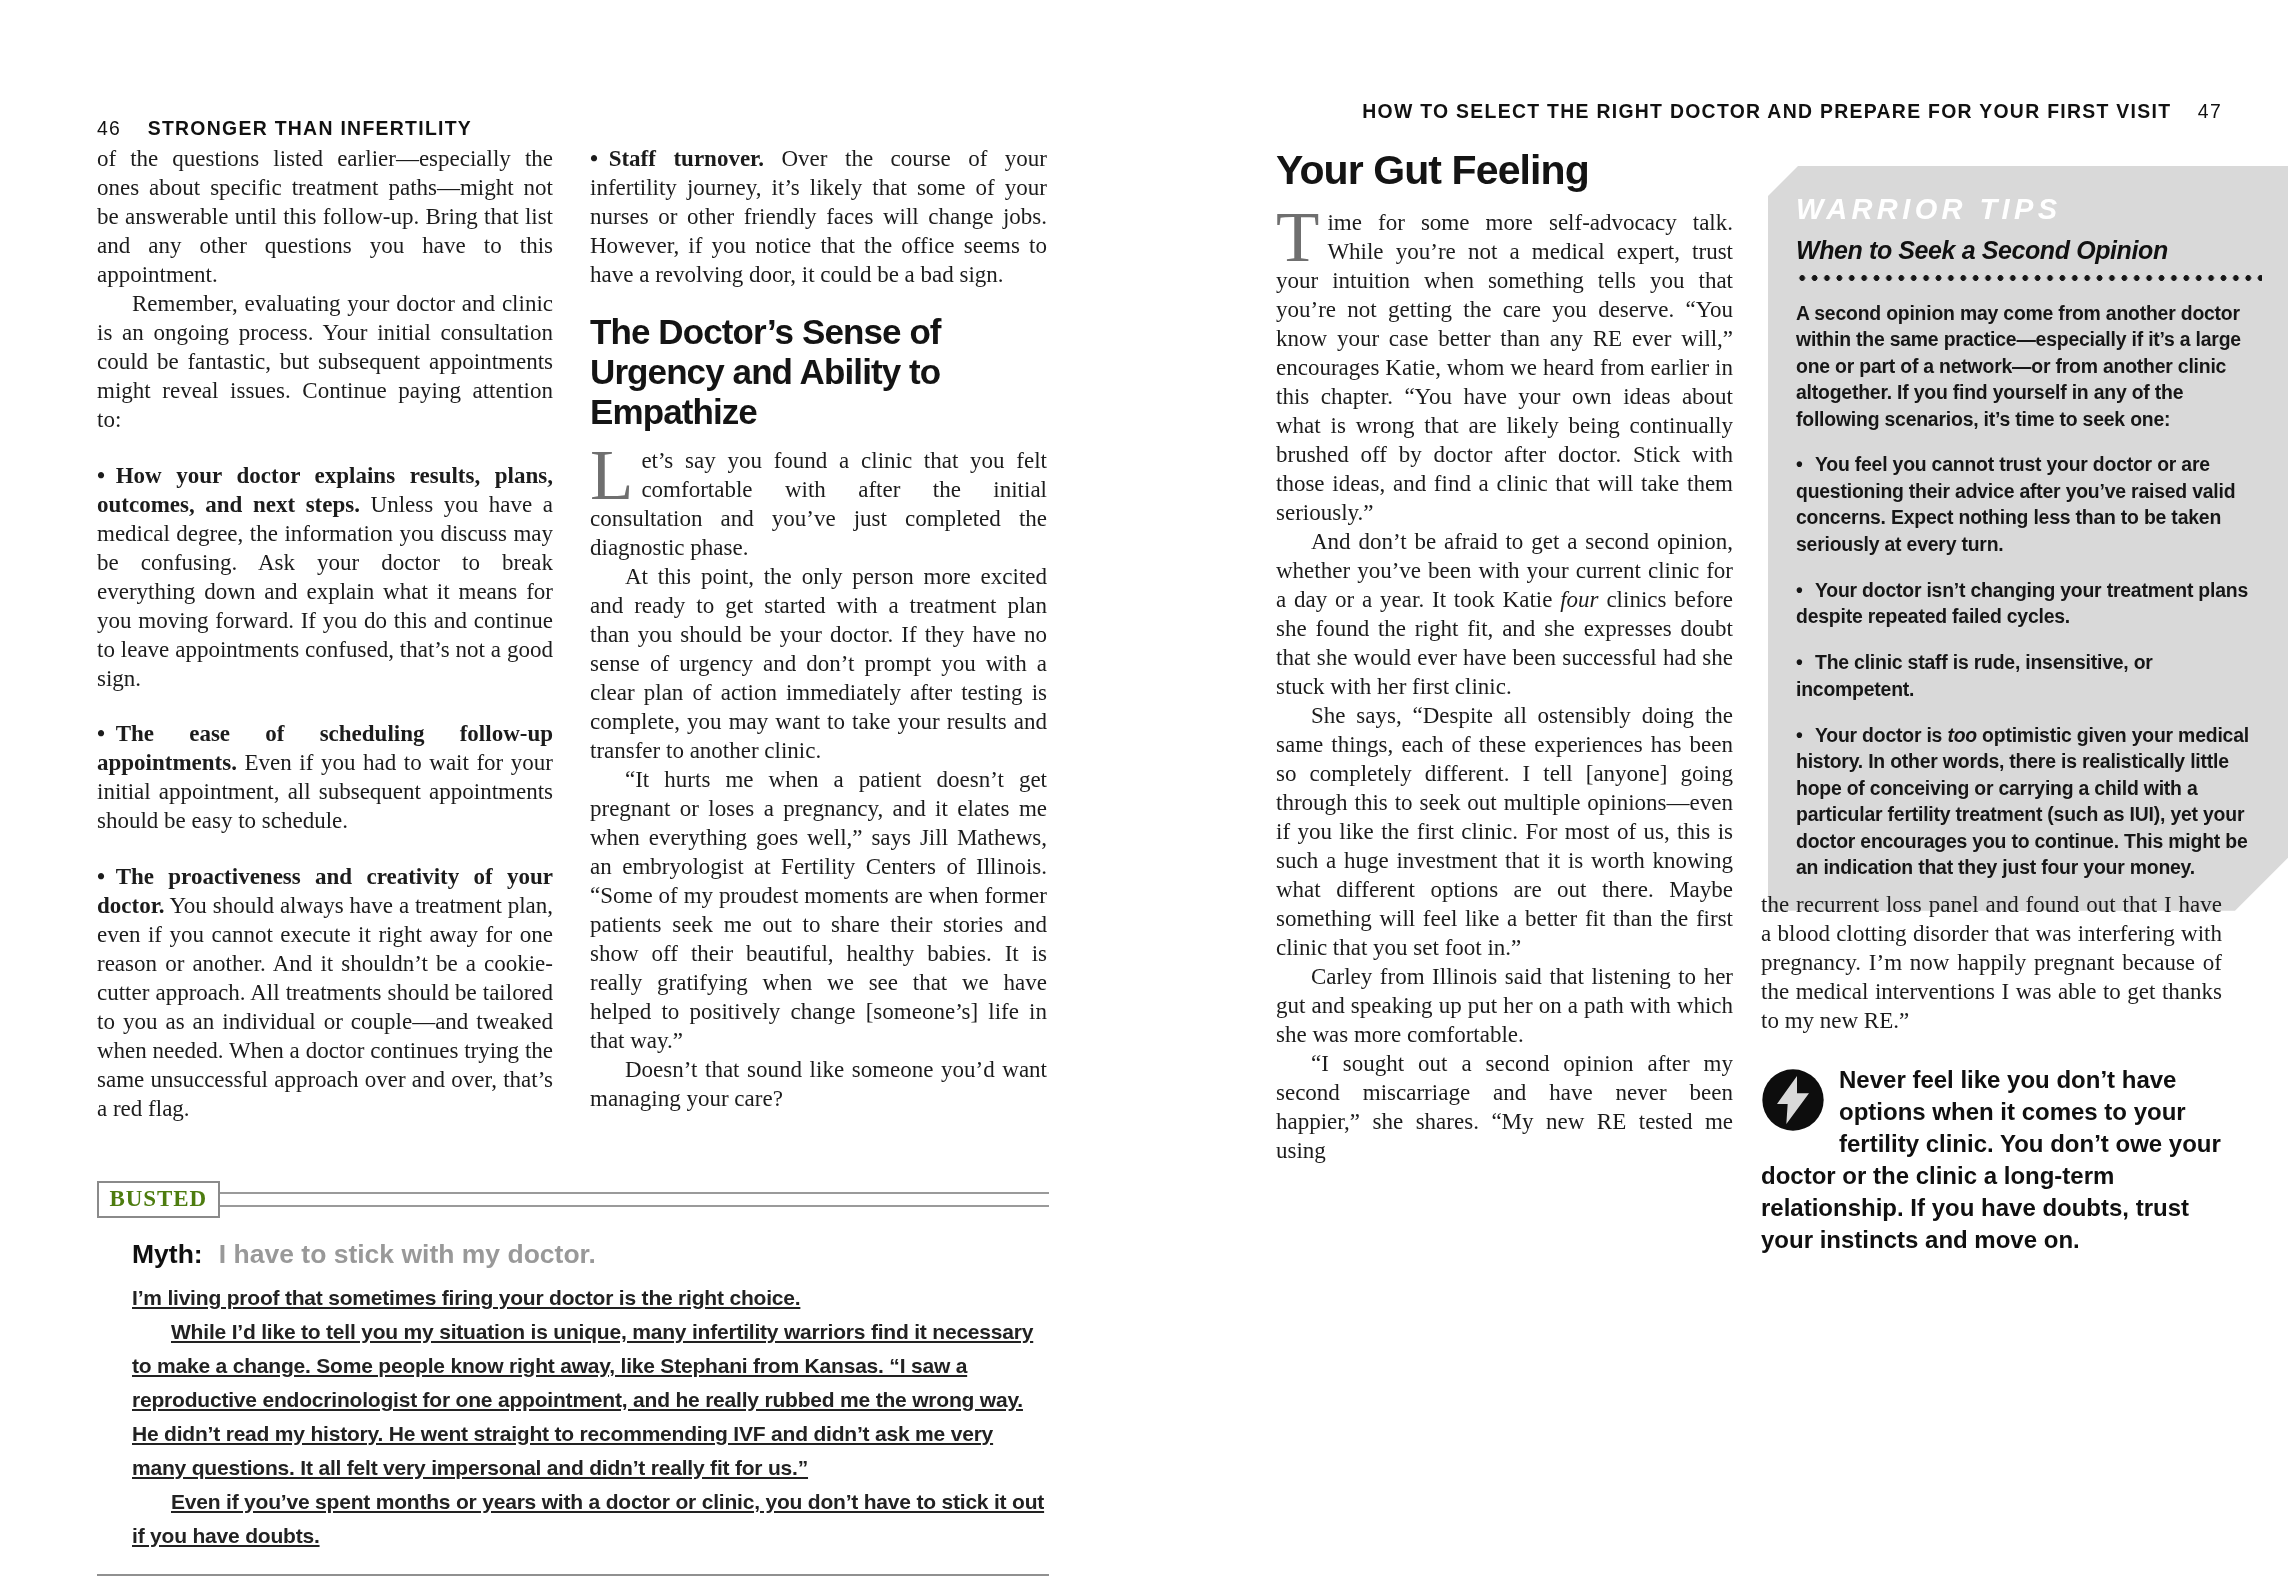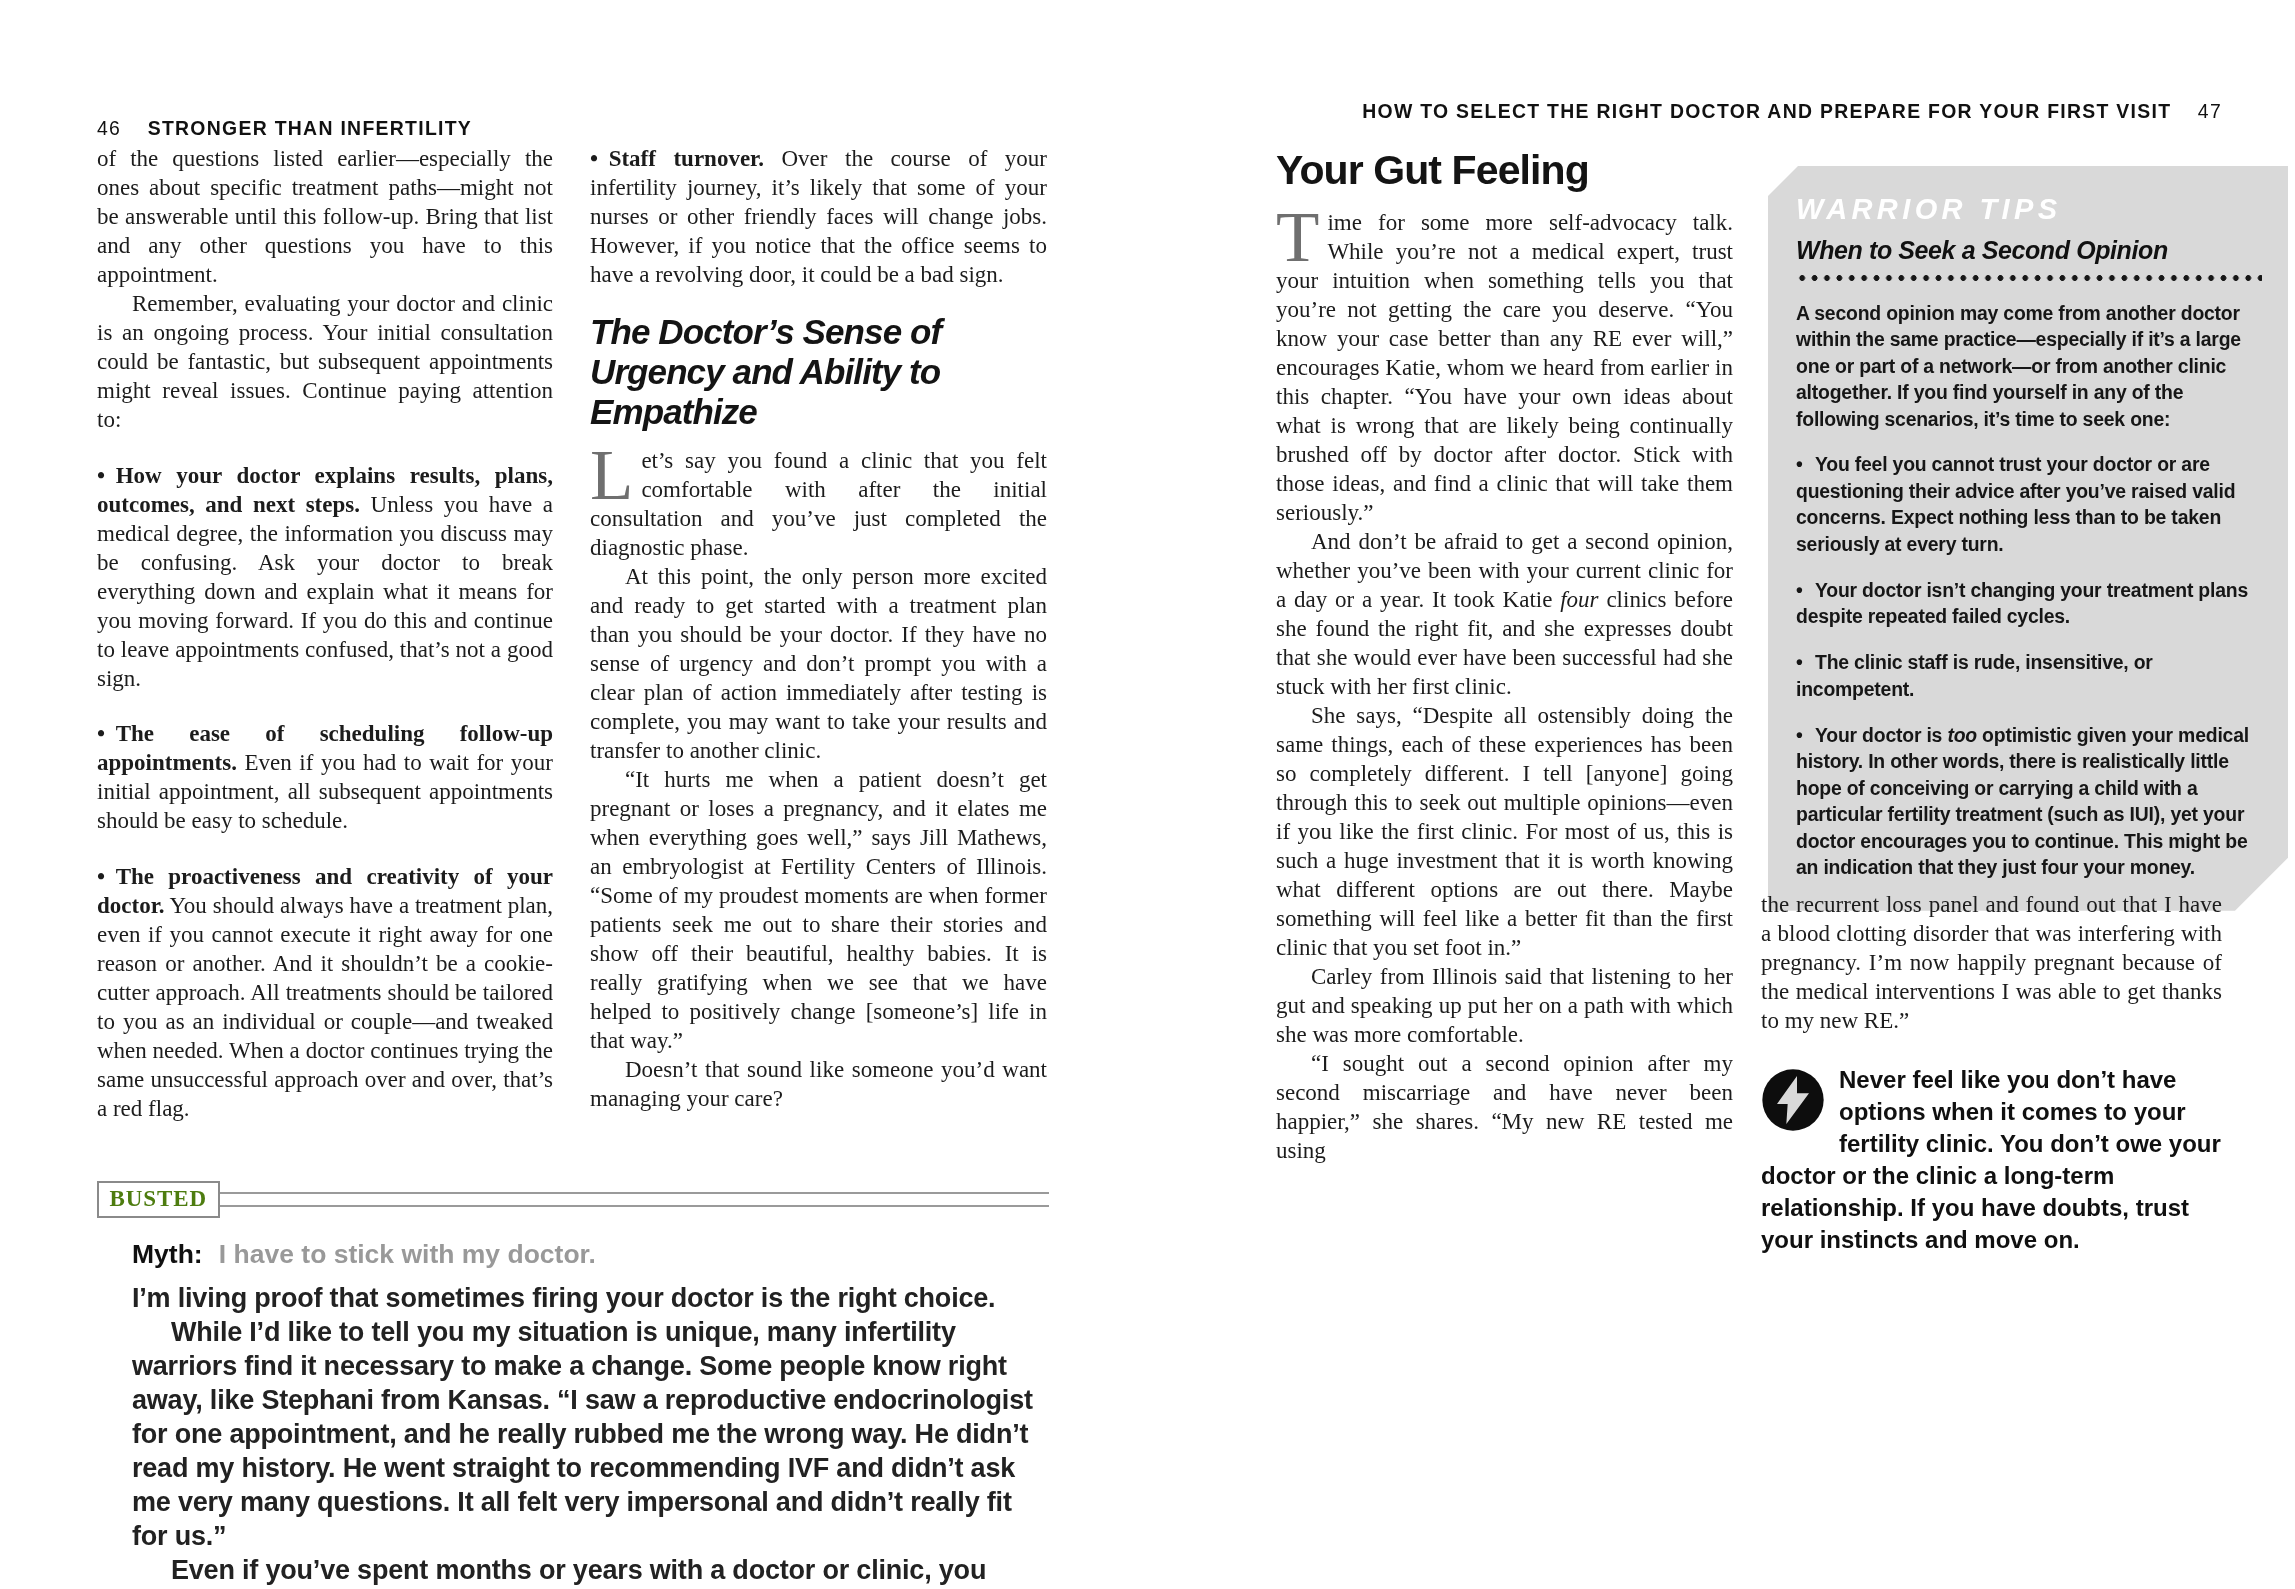--- a/index.html
+++ b/index.html
@@ -25,42 +25,42 @@
   .bchar { margin-right:10.6px; font-weight:700; }
 
   #lp-col1 { position:absolute; left:97px;  top:144px; width:456px; }
   #lp-col2 { position:absolute; left:590px;  top:144px; width:457px; }
   #rp-col1 { position:absolute; left:1276px; top:148px; width:457px; }
   #rp-cont { position:absolute; left:1761px; top:890px; width:461px; }
 
   
   .h-sans { font-family:"Liberation Sans","DejaVu Sans",sans-serif; font-weight:700;
             color:#141414; letter-spacing:-0.9px; }
-  .h2-46 { font-size:35px; line-height:40px; margin:23px 0 14px;font-style:italic; }
+  .h2-46 { font-size:35px; line-height:40px; margin:23px 0 14px; }
   .h2-47 { font-size:41px; line-height:44px; margin:0 0 16px; }
 
   
   .dropcap { float:left; font-family:"Liberation Serif","DejaVu Serif",serif;
              font-size:71px; line-height:53px; padding:2.6px 8px 0 0; color:#6f6f6f; }
 
   
   #busted { position:absolute; left:97px; top:1181px; width:952px; background:#fff; z-index:5; }
   .busted-top { display:flex; align-items:center; }
   .busted-label { border:2.6px solid #8a8a8a; padding:2.6px 10.6px 4.4px;
                   font-family:Liberation Serif, serif; font-weight:700;
                   font-size:23px; letter-spacing:0.9px; color:#4d7c0f; background:#fff; }
   .busted-lines { flex:1; height:11.5px; border-top:2.6px solid #9a9a9a;
                   border-bottom:2.6px solid #9a9a9a; align-self:center; }
   .myth { font-family:"Liberation Sans","DejaVu Sans",sans-serif; font-weight:700;
           font-size:26.5px; margin:21px 0 10.6px; padding-left:35px; }
   .myth .m1 { color:#101010; }
   .myth .m2 { color:#999999; margin-left:8.8px; }
   .busted-body { padding-left:35px; }
   .busted-body p { font-family:"Liberation Sans","DejaVu Sans",sans-serif; font-weight:700;
-                   font-size:27px; line-height:34px; color:#222; letter-spacing:-0.2px; }
+                   font-size:21px; line-height:34px; color:#222; letter-spacing:-0.2px;text-decoration:underline; }
   .busted-body .pind { text-indent:39px; }
   .busted-rule { border-top:2.6px solid #909090; margin-top:21px; }
 
   
   #warrior { position:absolute; left:1768px; top:166px; width:520px; background:#d9d9d9;
              padding:23px 26.5px 30px 28px; box-sizing:border-box;
              clip-path:polygon(30px 0%, 100% 0%, 100% calc(100% - 53px),
                                calc(100% - 53px) 100%, 0% 100%, 0% 30px); }
   .wt-title { font-family:"Liberation Sans","DejaVu Sans",sans-serif; font-weight:700;
               font-style:italic; font-size:29px; letter-spacing:4.4px; color:#ffffff;

